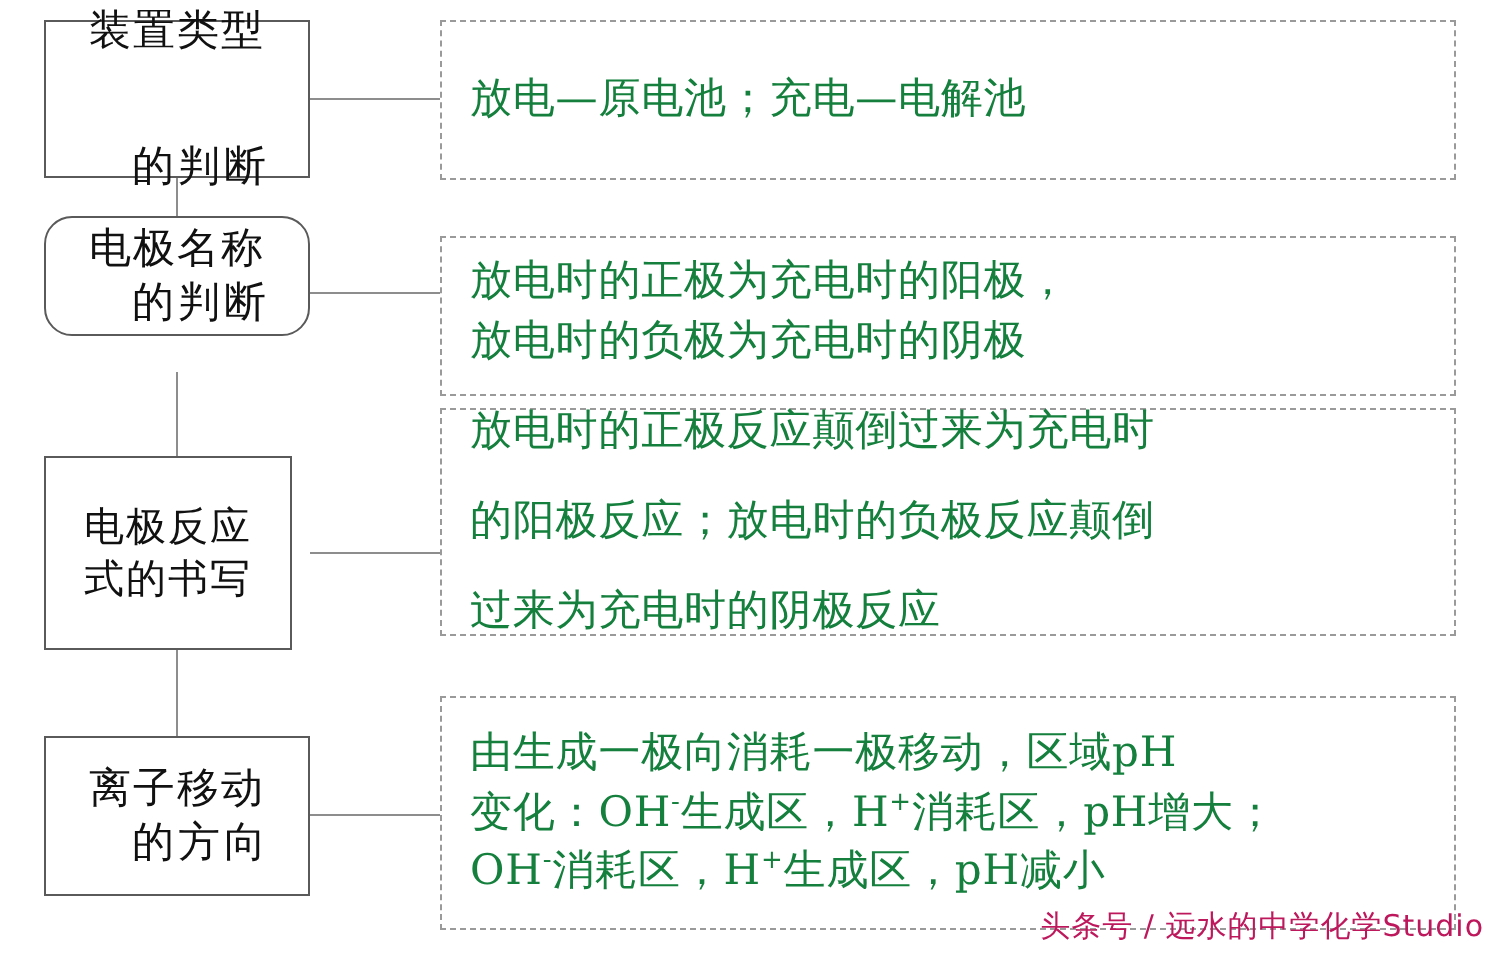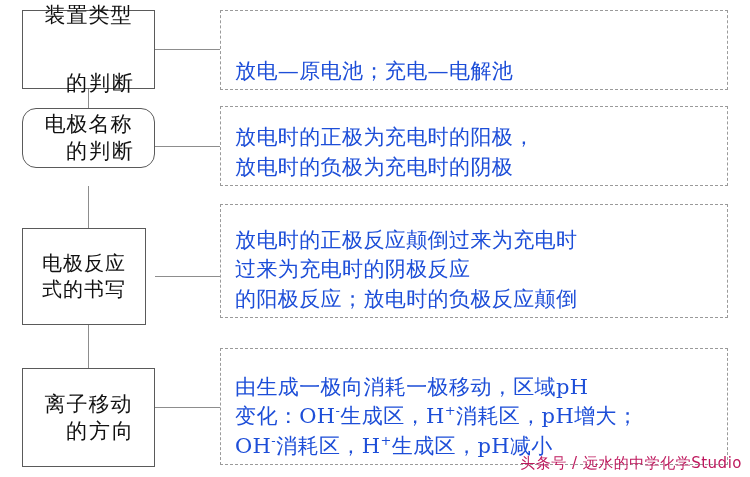--- a/index.html
+++ b/index.html
@@ -40,23 +40,23 @@
   .node .ln2 { letter-spacing: 2px; margin-left: 24px; }
 
   
   .detail {
     position: absolute;
     box-sizing: border-box;
     border: 1.5px dashed #9a9a9a;
     background: #ffffff;
     display: flex;
     flex-direction: column;
-    justify-content: flex-end;
+    justify-content: center;
     padding: 2px 10px 2px 14px;
-    color: #1d4ed8;
+    color: #15803d;
     font-size: 21px;
     line-height: 1.42;
     letter-spacing: 0.4px;
     font-family: "DejaVu Serif", "Liberation Serif", serif;
     z-index: 2;
   }
   .detail .ln { display: block; white-space: nowrap; }
   .detail sup {
     font-size: 0.62em;
     vertical-align: super;
@@ -112,38 +112,38 @@
   <div class="node" style="left:22px; top:108px; width:133px; height:60px;border-radius:14px;">
     <span class="ln">电极名称</span>
     <span class="ln ln2">的判断</span>
   </div>
 
   <div class="node" style="left:22px; top:228px; width:124px; height:97px; font-size:20px;">
     <span class="ln">电极反应</span>
     <span class="ln">式的书写</span>
   </div>
 
-  <div class="node" style="left:22px; top:368px; width:133px; height:99px;">
+  <div class="node" style="left:22px; top:368px; width:133px; height:80px;">
     <span class="ln">离子移动</span>
     <span class="ln ln2">的方向</span>
   </div>
 
   <div class="detail" style="left:220px; top:10px; width:508px; height:80px;">
       <span class="ln"><span>放电—原电池；充电—电解池</span></span>
     </div>
 
-  <div class="detail" style="left:220px; top:106px; width:508px; height:80px;">
+  <div class="detail" style="left:220px; top:118px; width:508px; height:80px;font-family:Liberation Mono, monospace;">
       <span class="ln"><span>放电时的正极为充电时的阳极，</span></span>
       <span class="ln"><span>放电时的负极为充电时的阴极</span></span>
     </div>
 
-  <div class="detail" style="left:220px; top:204px; width:508px; height:114px;">
+  <div class="detail" style="left:220px; top:204px; width:508px; height:114px;gap:15px;">
       <span class="ln"><span>放电时的正极反应颠倒过来为充电时</span></span>
+      <span class="ln"><span>的阳极反应；放电时的负极反应颠倒</span></span>
       <span class="ln"><span>过来为充电时的阴极反应</span></span>
-      <span class="ln"><span>的阳极反应；放电时的负极反应颠倒</span></span>
     </div>
 
   <div class="detail" style="left:220px; top:348px; width:508px; height:117px;">
       <span class="ln"><span>由生成一极向消耗一极移动，区域pH</span></span>
       <span class="ln"><span>变化：OH</span><sup>-</sup><span>生成区，H</span><sup>+</sup><span>消耗区，pH增大；</span></span>
       <span class="ln"><span>OH</span><sup>-</sup><span>消耗区，H</span><sup>+</sup><span>生成区，pH减小</span></span>
     </div>
 
   <div class="watermark">头条号 / 远水的中学化学Studio</div>
 

